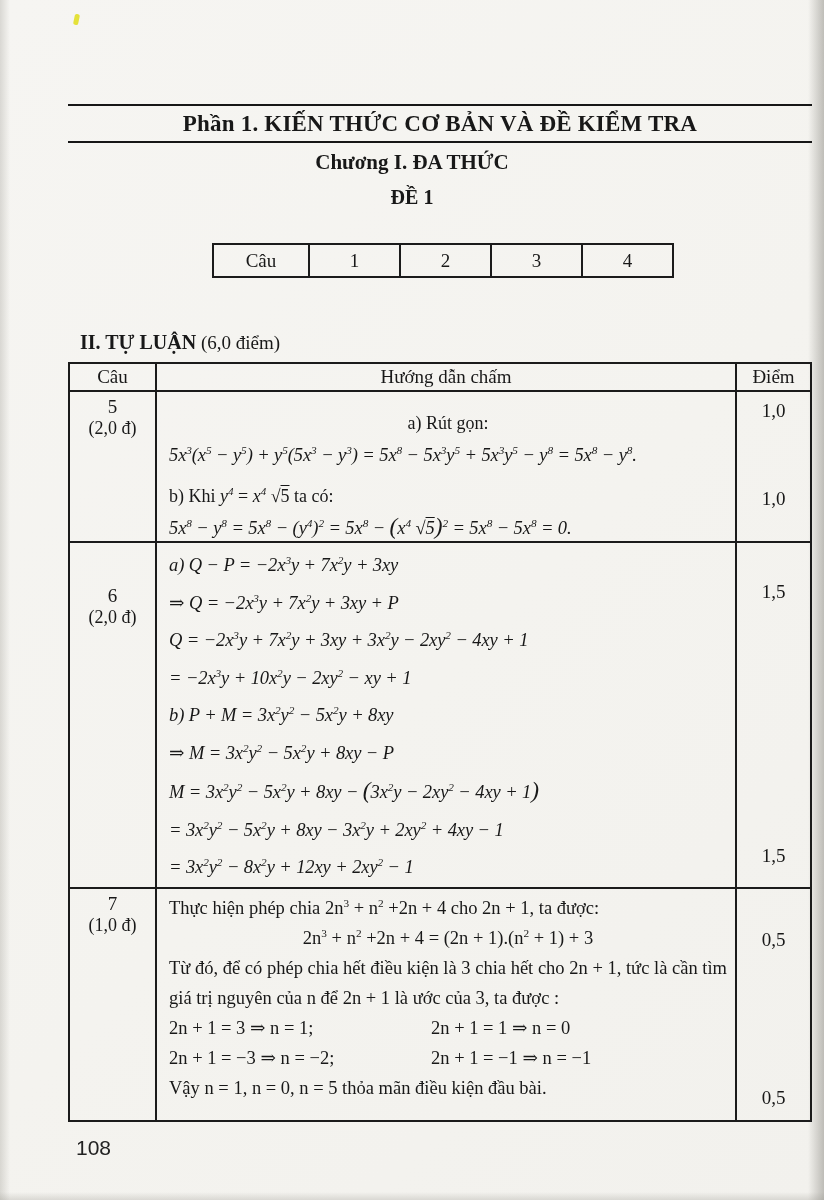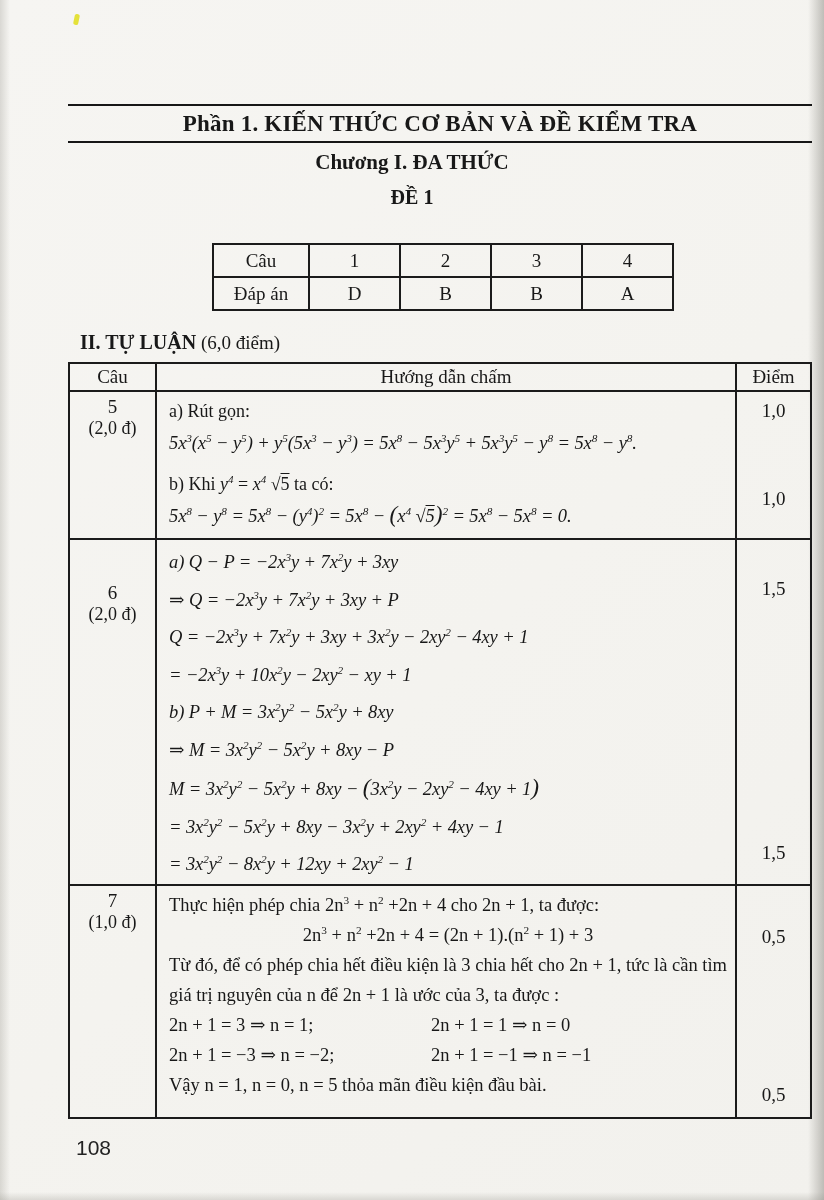--- a/index.html
+++ b/index.html
@@ -53,21 +53,21 @@
   .r6 .cau-num{margin-top:42px;}
   .hdc-cell{vertical-align:top;padding:4px 8px 0 12px;}
   .diem-cell{position:relative;vertical-align:top;padding:16px;text-align:center;font-size:19px;}
   .sc{position:absolute;left:0;right:0;text-align:center;}
   .r5 .sc1{top:8px;}   .r5 .sc2{top:96px;}
   .r6 .sc1{top:38px;}  .r6 .sc2{top:302px;}
   .r7 .sc1{top:40px;}  .r7 .sc2{top:198px;}
 
   .ln{font-size:18px;line-height:26px;}
   .ln.m{font-style:italic;font-size:18.5px;white-space:nowrap;letter-spacing:-0.1px;}
-  .r5 .ln.t1{margin-top:2px;}
+  .r5 .ln.t1{margin-top:14px;text-align:center;}
   .r5 .ln.m1{margin-top:6px;}
   .r5 .ln.t2{margin-top:15px;}
   .r5 .ln.m2{margin-top:4px;}
   .r6 .ln{line-height:37.5px;}
   .r7 .ln{font-size:18.5px;line-height:30px;}
   .r7 .tc{text-align:center;}
   .r7 .tj{text-align:justify;}
   .pair{display:flex;font-size:18.5px;line-height:30px;}
   .pair .pl{width:262px;}
   sup{font-size:61%;line-height:0;}
@@ -91,27 +91,20 @@
 
 
   <table class="mcq">
     <tbody>
         <tr>
       <td class="c0">Câu</td>
       <td class="c">1</td>
       <td class="c">2</td>
       <td class="c">3</td>
       <td class="c">4</td>
-    </tr>
-    <tr>
-      <td class="c0">Đáp án</td>
-      <td class="c">D</td>
-      <td class="c">B</td>
-      <td class="c">B</td>
-      <td class="c">A</td>
     </tr>
   </tbody>
     </table>
 
   <div class="sec2"><span class="sec-b">II. TỰ LUẬN</span><span> (6,0 điểm)</span></div>
 
   <table class="essay">
     <tbody>
         <tr>
       <th class="colcau">Câu</th>

